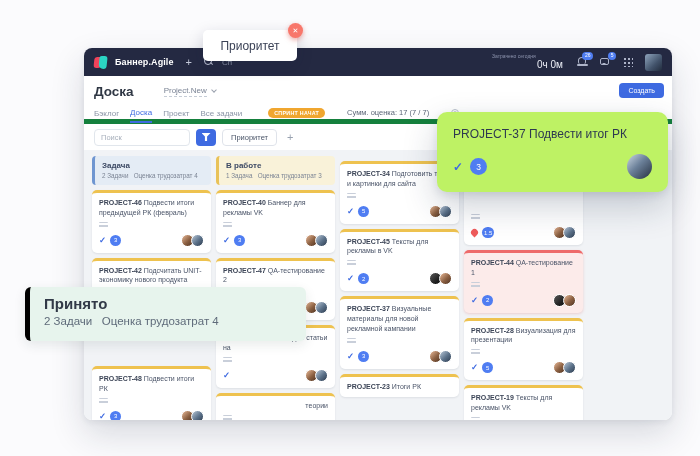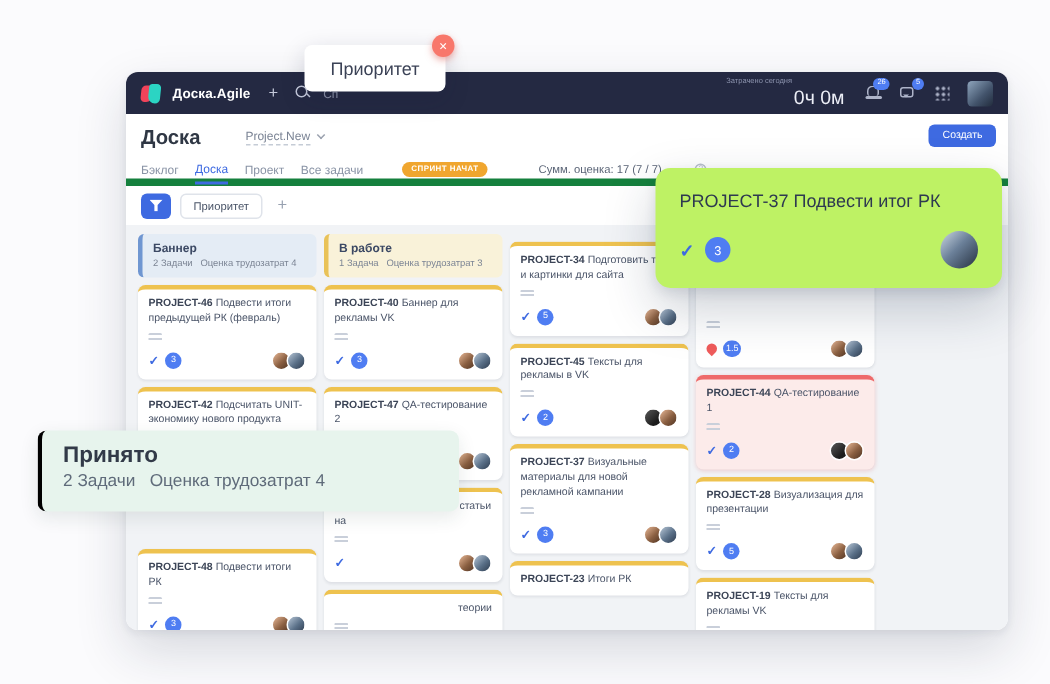--- a/index.html
+++ b/index.html
@@ -19,21 +19,21 @@
   .logo .l2 { left:5px; top:0; width:8px; height:13px; background:#2bd4c3; border-radius:2px 3px 3px 5px; transform:skewX(-6deg); }
   .brand { color:#fff; font-size:9px; font-weight:700; letter-spacing:.1px; }
   .nav-plus { color:#c4c9da; font-size:11px; font-weight:400; margin-left:4px; cursor:default; }
   .nav-search { width:10px; height:10px; position:relative; margin-left:4px; }
   .nav-search::before { content:""; position:absolute; left:0; top:0; width:6px; height:6px; border:1.3px solid #c4c9da; border-radius:50%; }
   .nav-search::after { content:""; position:absolute; left:6.2px; top:6.2px; width:3px; height:1.3px; background:#c4c9da; transform:rotate(45deg); }
   .nav-fragment { color:#8d93a8; font-size:8px; }
   .nav-right { margin-left:auto; display:flex; align-items:center; gap:11px; }
   .time-block { text-align:left; line-height:1.25; margin-right:2px; }
   .time-caption { font-size:5px; color:#8c93ad; }
-  .time-value { font-size:13px; color:#eceef6;margin-left:45px; }
+  .time-value { font-size:10px; color:#eceef6;margin-left:45px; }
   .nav-ic { position:relative; width:12px; height:12px; }
   .bell-shape { position:absolute; left:1.5px; top:1px; width:8px; height:7px; border-radius:50% 50% 2px 2px; border:1.2px solid #aeb4c9; border-bottom:none; }
   .bell-shape::after { content:""; position:absolute; left:-2px; bottom:-1.6px; width:11px; height:1.4px; background:#aeb4c9; border-radius:1px; }
   .chat-shape { position:absolute; left:1px; top:2px; width:9px; height:7px; border:1.2px solid #aeb4c9; border-radius:2px; }
   .chat-shape::after { content:""; position:absolute; left:1px; bottom:-3px; width:0; height:0; border:2.5px solid transparent; border-top-color:#aeb4c9; }
   .grid-shape { position:absolute; left:1px; top:1px; width:10px; height:10px;
     background-image:radial-gradient(#aeb4c9 1px, transparent 1.2px); background-size:4px 4px; background-position:0 0; }
   .nav-badge { position:absolute; right:-5px; top:-4px; background:#4f7df2; color:#fff; font-size:5px;
     padding:1px 2.5px; border-radius:6px; line-height:1.1; }
   .nav-avatar { width:17px; height:17px; border-radius:3px; background:linear-gradient(135deg,#8fa5bd 0%,#42536b 60%,#222c3d 100%); }
@@ -46,21 +46,21 @@
   .chev { width:4px; height:4px; border-right:1.2px solid #9aa1ae; border-bottom:1.2px solid #9aa1ae; transform:rotate(45deg); margin-top:-2px; }
   .create-btn { position:absolute; right:8px; top:7px; background:#3e6ae1; color:#fff; font-size:7px;
     padding:4px 9px; border-radius:4px; border:none; font-family:inherit; }
 
   
   .trow { height:18px; display:flex; align-items:center; padding:0 10px; gap:22px; border-bottom:5px solid #15803d; }
   .tab { font-size:8px; color:#8a94a6; padding-bottom:4px; margin-bottom:-5px; cursor:default; }
   .tab.active { color:#3e6ae1; border-bottom:2px solid #3e6ae1; }
   .sprint-badge { background:#f0a62f; color:#fff; font-size:5.3px; font-weight:700; letter-spacing:.3px;
     padding:2px 6px; border-radius:8px; margin-left:4px; }
-  .summary { font-size:7.5px; color:#5b6577; white-space:pre;margin-left:12px; }
+  .summary { font-size:7.5px; color:#5b6577; white-space:pre; }
   .info-ic { width:8px; height:8px; border:1px solid #b9c0cc; border-radius:50%; color:#b9c0cc;
     font-size:5.5px; display:flex; align-items:center; justify-content:center; }
 
   
   .frow { height:26px; display:flex; align-items:center; padding:0 10px; gap:6px; }
   .search-input { width:96px; height:17px; border:1px solid #e1e6ec; border-radius:4px; font-size:7.5px;
     padding:0 6px; color:#3c4557; font-family:inherit; outline:none; }
   .search-input::placeholder { color:#a8b0bc; }
   .funnel-btn { width:20px; height:17px; background:#3e6ae1; border:none; border-radius:4px;
     display:flex; align-items:center; justify-content:center; }
@@ -115,36 +115,36 @@
     box-shadow:0 14px 34px rgba(25,40,70,.22), 0 3px 8px rgba(25,40,70,.10); padding:15px 16px 11px; z-index:25; }
   .task-popup-title { font-size:12px; color:#2e3950; }
   .task-popup-foot { display:flex; align-items:center; gap:7px; margin-top:13px; }
   .task-popup .check { font-size:12px; }
   .popup-est { width:17px; height:17px; border-radius:50%; background:#4f7df2; color:#fff; font-size:8.5px;
     display:flex; align-items:center; justify-content:center; }
   .popup-avatar { margin-left:auto; width:25px; height:25px; border-radius:50%;
     background:linear-gradient(135deg,#cdd9e4 0%,#6b8099 45%,#25303f 100%); }
 
   .accepted { position:absolute; left:25px; top:287px; width:281px; height:54px; background:#e7f4ed;
-    border-left:3px solid #000000; border-radius:6px; padding:8px 14px; z-index:20;
+    border-left:5px solid #000000; border-radius:6px; padding:8px 14px; z-index:20;
     box-shadow:0 4px 12px rgba(30,60,45,.10); }
   .accepted-title { font-size:15px; font-weight:700; color:#323a48; }
   .accepted-meta { font-size:11.5px; color:#5f6b7a; margin-top:3px; white-space:pre; }
 </style>
 </head>
 <body>
 
 <div class="window">
 
   <div class="navbar">
     <span class="logo">
         <i class="l1"></i>
         <i class="l2"></i>
       </span>
-    <span class="brand">Доска.Agile</span>
+    <span class="brand">Баннер.Agile</span>
     <span class="nav-plus">+</span>
     <span class="nav-search"></span>
     <span class="nav-fragment">Сп</span>
     <div class="nav-right">
       <div class="time-block">
         <div class="time-caption">Затрачено сегодня</div>
         <div class="time-value">0ч 0м</div>
       </div>
       <span class="nav-ic">
         <i class="bell-shape"></i>
@@ -176,32 +176,33 @@
         <span class="tab active">Доска</span>
         <span class="tab">Проект</span>
         <span class="tab">Все задачи</span>
       </span>
     <span class="sprint-badge">СПРИНТ НАЧАТ</span>
     <span class="summary">Сумм. оценка: 17 (7 / 7)</span>
     <span class="info-ic">?</span>
   </div>
 
   <div class="frow">
+    <input class="search-input" placeholder="Поиск" style="">
     <button class="funnel-btn">
         <span class="funnel"></span>
       </button>
     <span class="chip">Приоритет</span>
     <span class="add-filter">+</span>
   </div>
 
   <div class="board">
     <div class="cols">
   <div class="column">
     <div class="col-head accent-blue">
-      <div class="col-name">Баннер</div>
+      <div class="col-name">Задача</div>
       <div class="col-meta">2 Задачи   Оценка трудозатрат 4</div>
     </div>
     <div class="col-cards">
   <div class="card">
     <div class="card-title"><span class="cid">PROJECT-46</span> <span class="ct">Подвести итоги предыдущей РК (февраль)</span></div>
     <div class="desc-icon"></div>
     <div class="card-foot">
       <span class="check">✓</span>
 
       <span class="est">3</span>

